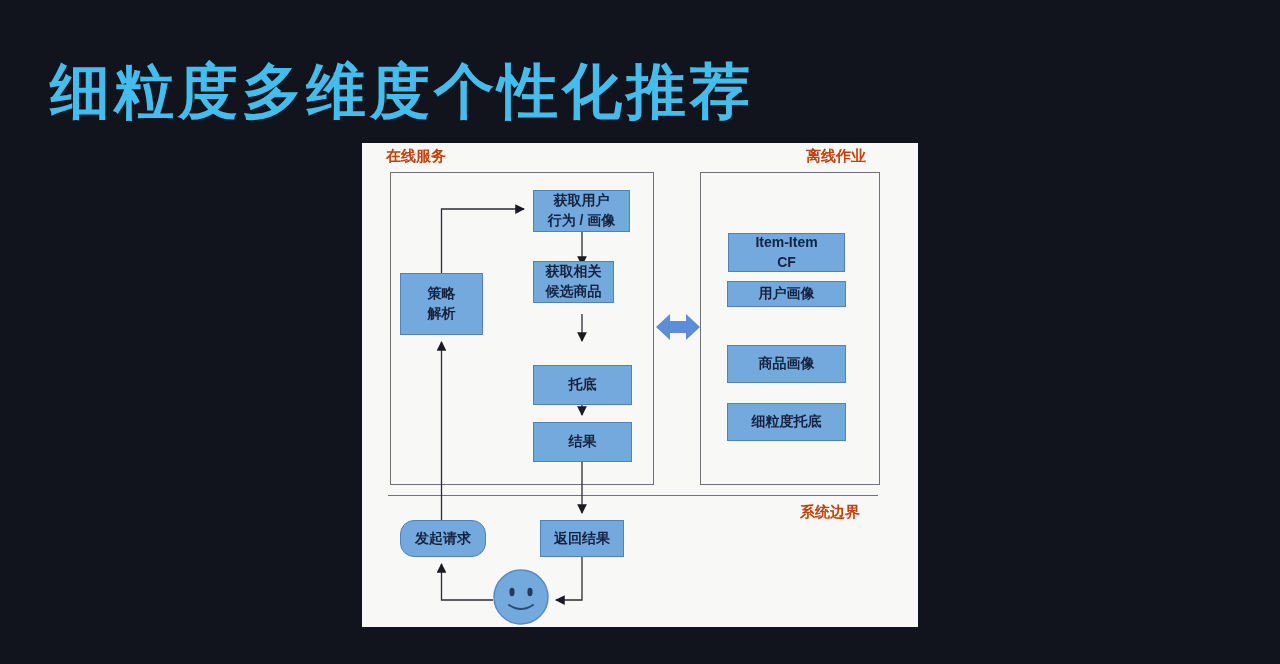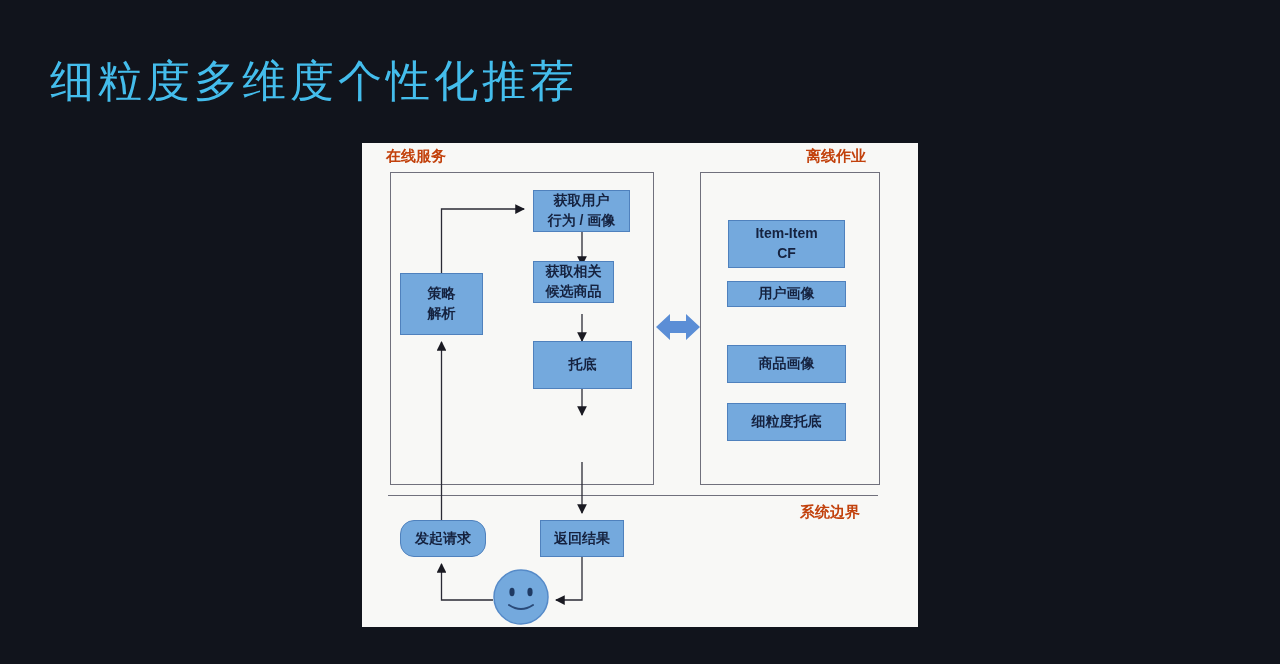--- a/index.html
+++ b/index.html
@@ -5,21 +5,21 @@
   html,body{margin:0;padding:0;}
   body{
     width:1280px;height:664px;
     background:#11141c;
     position:relative;
     overflow:hidden;
     font-family:"Liberation Sans","DejaVu Sans",sans-serif;
   }
   .slide-title{
     position:absolute;left:50px;top:52px;
-    font-size:44px;font-weight:400;letter-spacing:4px;
+    font-size:60px;font-weight:700;letter-spacing:4px;
     color:#44bdec;white-space:nowrap;
   }
   .panel{
     position:absolute;left:362px;top:143px;width:556px;height:484px;
     background:#f8f8f6;
   }
   .section-label{
     position:absolute;font-size:15px;font-weight:bold;color:#c2410c;
     white-space:nowrap;
   }
@@ -37,24 +37,24 @@
   }
   .node{
     position:absolute;
     background:#74a9dd;border:1px solid #4f81bd;
     color:#15223f;font-weight:bold;font-size:14px;line-height:1.4;
     display:flex;align-items:center;justify-content:center;text-align:center;
     white-space:pre-line;box-sizing:border-box;
   }
   .n-user-behavior{left:171px;top:47px;width:97px;height:42px;}
   .n-candidates{left:171px;top:118px;width:81px;height:42px;}
-  .n-fallback{left:171px;top:198px;width:99px;height:48px;}
+  .n-fallback{left:171px;top:222px;width:99px;height:40px;}
   .n-result{left:171px;top:279px;width:99px;height:40px;}
   .n-strategy{left:38px;top:130px;width:83px;height:62px;}
-  .n-cf{left:366px;top:77px;width:117px;height:48px;}
+  .n-cf{left:366px;top:90px;width:117px;height:39px;}
   .n-user-profile{left:365px;top:138px;width:119px;height:26px;}
   .n-product-profile{left:365px;top:202px;width:119px;height:38px;}
   .n-fine-fallback{left:365px;top:260px;width:119px;height:38px;}
   .n-request{left:38px;top:377px;width:86px;height:37px;border-radius:14px;}
   .n-return{left:178px;top:377px;width:84px;height:37px;}
   .connector-svg{
     position:absolute;left:0;top:0;width:556px;height:484px;
     pointer-events:none;
   }
   .sync-arrow{
@@ -95,20 +95,21 @@
       <path d="M 131 457 H 79.5 V 421" marker-end="url(#arr)"></path>
       <path d="M 79.5 377 V 199" marker-end="url(#arr)"></path>
     </g>
   </svg>
 
   <div class="node n-user-behavior">获取用户
 行为 / 画像</div>
   <div class="node n-candidates">获取相关
 候选商品</div>
   <div class="node n-fallback">托底</div>
+  <div class="node n-result">结果</div>
   <div class="node n-strategy">策略
 解析</div>
 
   <div class="node n-cf">Item-Item
 CF</div>
   <div class="node n-user-profile">用户画像</div>
   <div class="node n-product-profile">商品画像</div>
   <div class="node n-fine-fallback">细粒度托底</div>
 
   <div class="node n-request">发起请求</div>

